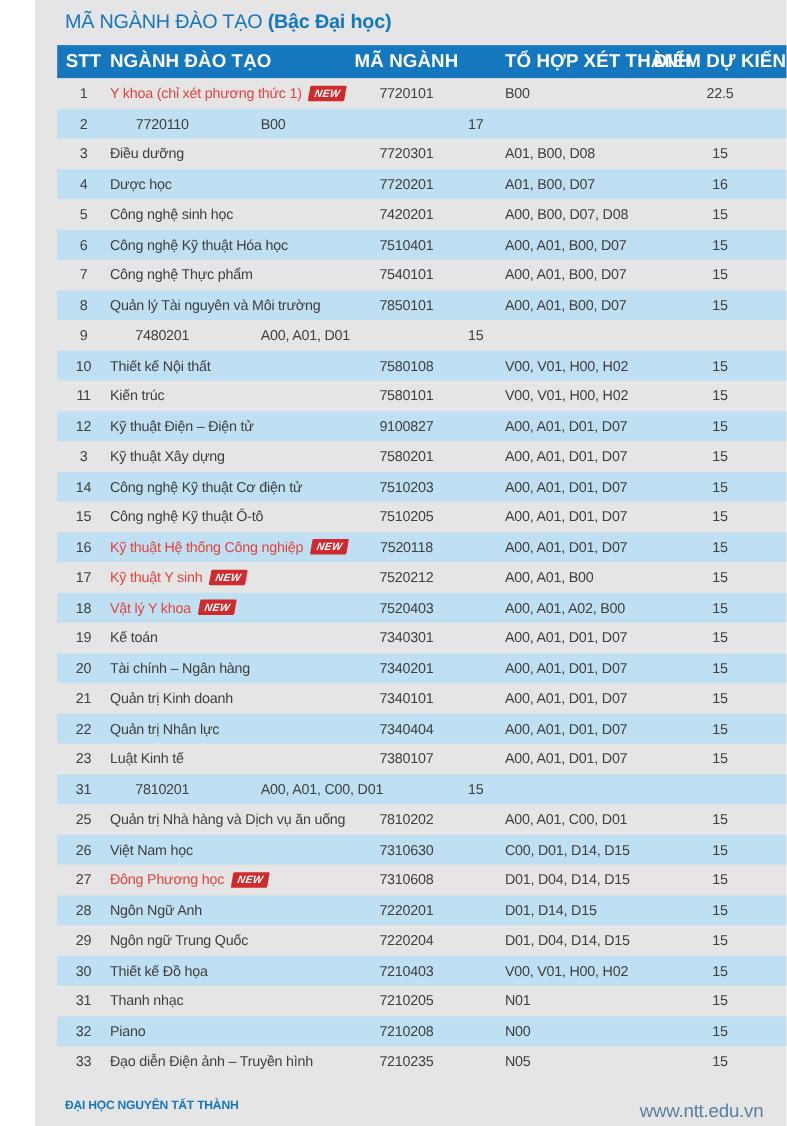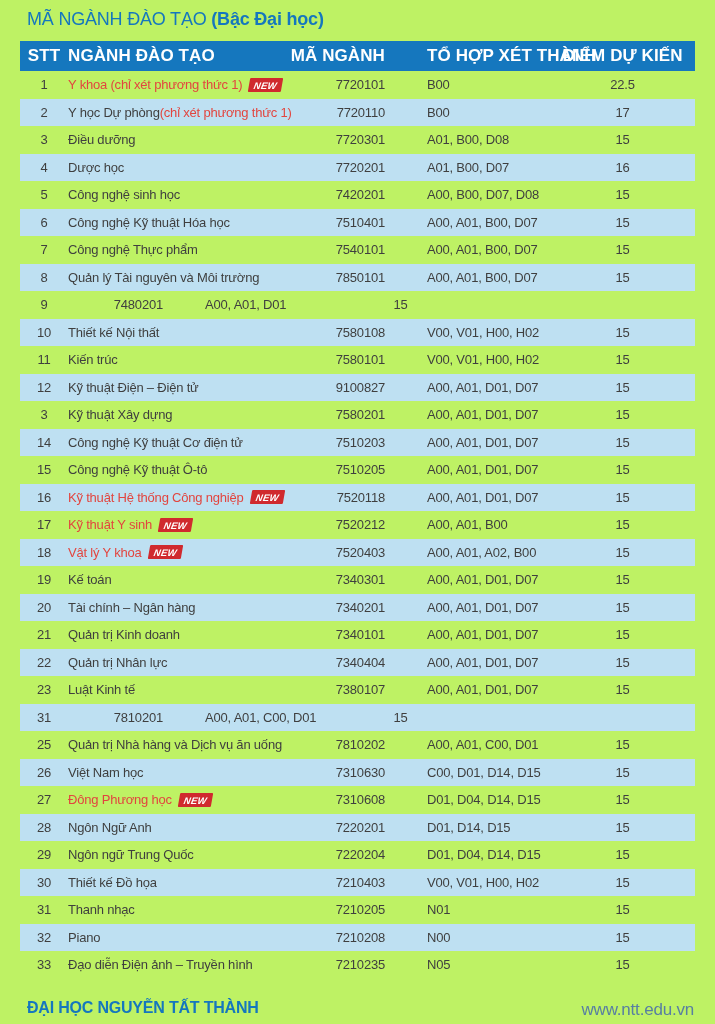--- a/index.html
+++ b/index.html
@@ -6,35 +6,35 @@
     --accent:#1577BE;
     --altrow:#BEE0F2;
     --red:#E2453F;
     --badge:#D02A2E;
     --text:#3F3F3F;
     --link:#587FA2;
   }
   *{margin:0;padding:0;box-sizing:border-box;}
   html,body{background:#fff;}
   body{width:715px;height:1024px;font-family:"Liberation Sans",sans-serif;position:relative;overflow:hidden;}
-  .page{position:absolute;inset:0;background:#bef264;}
+  .page{position:absolute;inset:0;background:#e5e5e5;margin-left:32px;}
   .title{position:absolute;left:27px;top:9px;font-size:18px;letter-spacing:-0.2px;color:var(--accent);white-space:nowrap;}
   .title .bold{font-weight:bold;}
   .table{position:absolute;left:20px;top:41px;width:675px;}
   .header-row{display:flex;align-items:center;height:30px;background:var(--accent);color:#fff;font-weight:bold;font-size:17px;letter-spacing:0.1px;}
   .row{display:flex;align-items:center;height:27.5px;font-size:13px;color:var(--text);letter-spacing:-0.2px;}
   .row.alt{background:var(--altrow);}
   .c-stt{width:48px;text-align:center;flex:none;}
   .c-name{width:222px;flex:none;white-space:nowrap;display:flex;align-items:center;}
-  .c-code{width:95px;text-align:right;flex:none;}
+  .c-code{width:95px;text-align:center;flex:none;}
   .c-combo{width:165px;padding-left:42px;flex:none;white-space:nowrap;}
   .c-score{width:145px;text-align:center;flex:none;}
   .red{color:var(--red);}
   .badge{display:inline-block;background:var(--badge);color:#fff;font-weight:bold;font-style:italic;font-size:9.5px;line-height:1;padding:2.5px 5px 2px 5px;margin-left:7px;transform:skewX(-10deg);border-radius:1px;letter-spacing:0.3px;}
-  .footer-left{position:absolute;left:27px;top:999px;font-size:16px;font-weight:bold;color:var(--accent);letter-spacing:-0.2px;}
+  .footer-left{position:absolute;left:27px;top:999px;font-size:11px;font-weight:bold;color:var(--accent);letter-spacing:-0.2px;}
   .footer-right{position:absolute;right:21px;top:1000px;font-size:17px;color:var(--link);letter-spacing:-0.2px;}
 </style>
 </head>
 <body>
 
 <div class="page">
 
   <div class="title">
     <span>MÃ NGÀNH ĐÀO TẠO </span><span class="bold">(Bậc Đại học)</span>
   </div>
@@ -54,24 +54,20 @@
       <span class="red">Y khoa (chỉ xét phương thức 1)</span>
             <span class="badge">NEW</span>
     </div>
     <div class="c-code">7720101</div>
     <div class="c-combo">B00</div>
     <div class="c-score">22.5</div>
   </div>
 
   <div class="row alt">
     <div class="c-stt">2</div>
-    <div class="c-name">
-      <span>Y học Dự phòng </span>
-            <span class="red">(chỉ xét phương thức 1)</span>
-    </div>
     <div class="c-code">7720110</div>
     <div class="c-combo">B00</div>
     <div class="c-score">17</div>
   </div>
 
   <div class="row">
     <div class="c-stt">3</div>
     <div class="c-name">
       <span>Điều dưỡng</span>
     </div>

